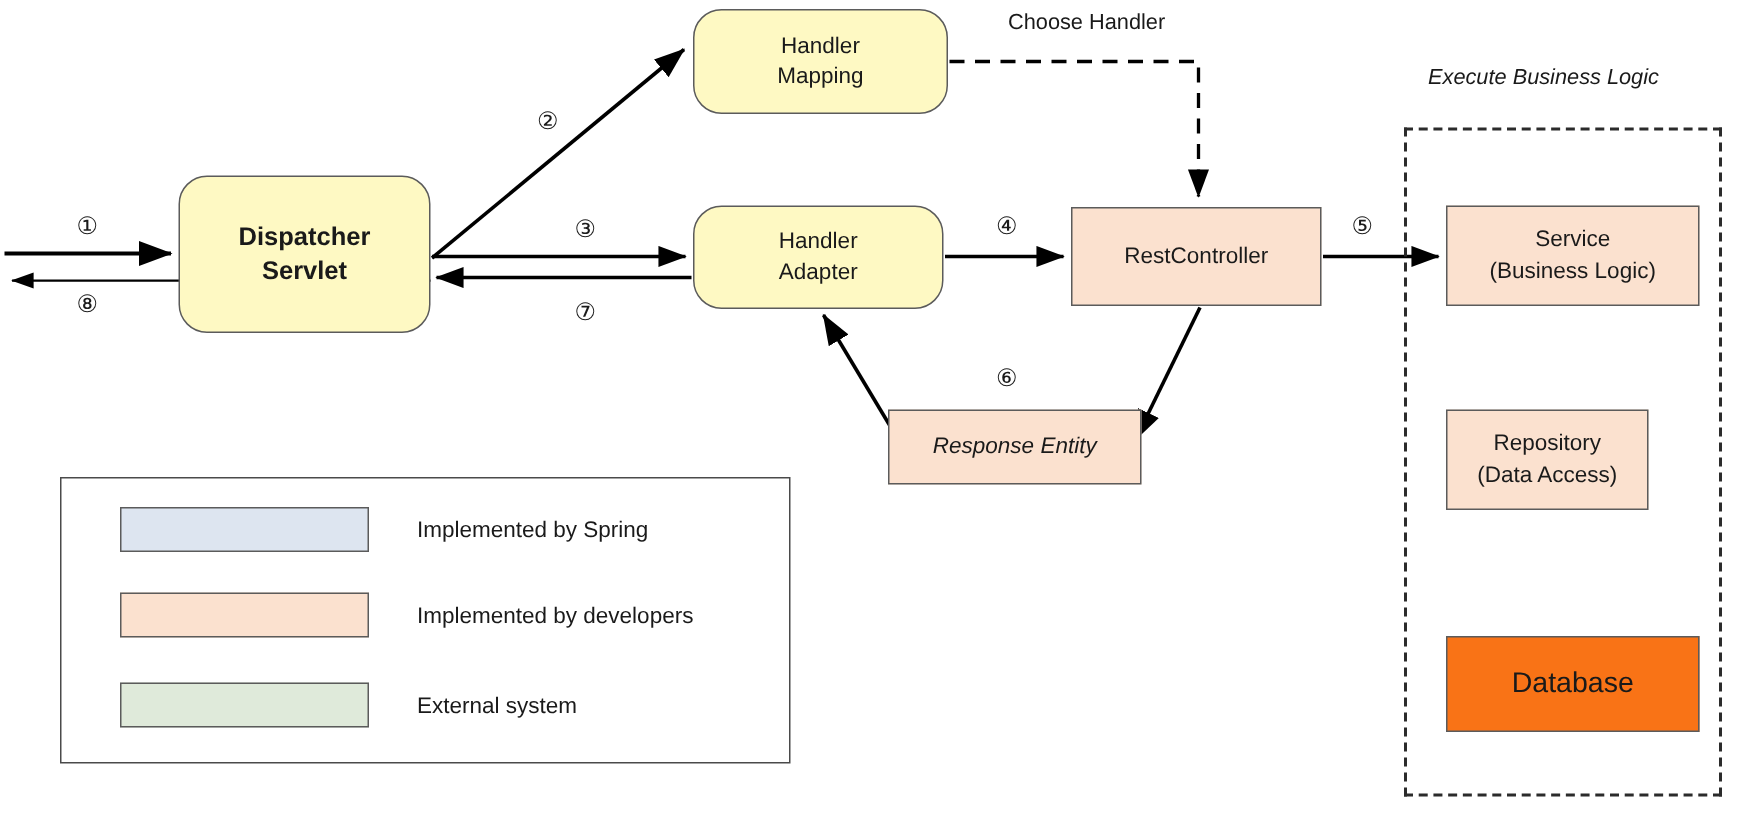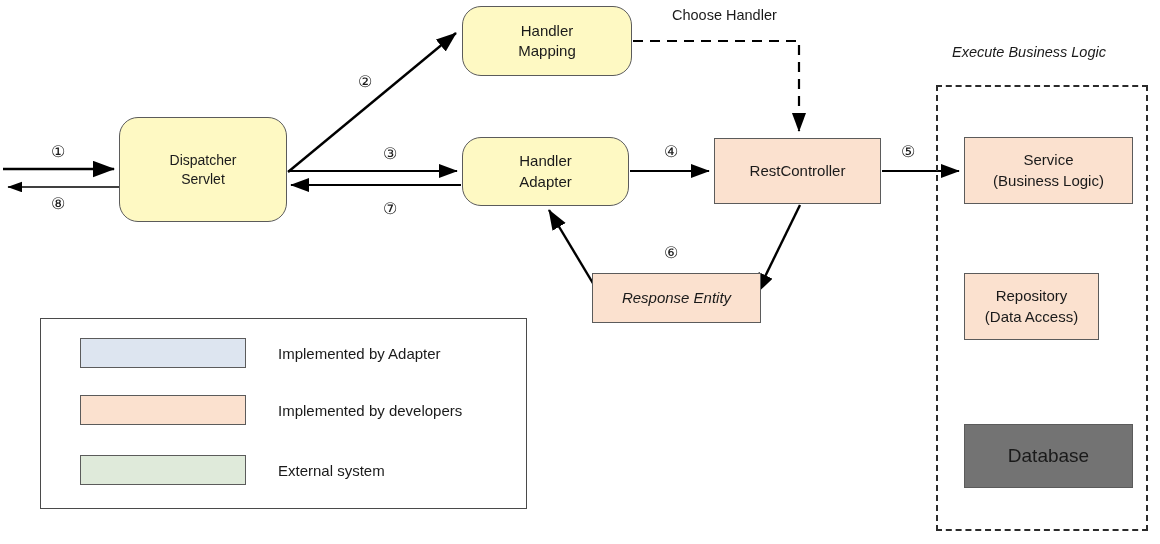--- a/index.html
+++ b/index.html
@@ -30,22 +30,22 @@
     align-items: center;
     justify-content: center;
     text-align: center;
     color: #1a1a1a;
     font-size: 15px;
     line-height: 1.35;
     white-space: pre-line;
   }
   .node.spring   { background: #fef9c3; border-radius: 19px; }
   .node.dev      { background: #fbe1cf; }
-  .node.external { background: #737373; }
-  .node.bold { font-weight: normal; font-size: 14px; }
+  .node.external { background: #f97316; }
+  .node.bold { font-weight: bold; font-size: 17px; }
   .node.big  { font-size: 19px; }
 
   .dashed-group {
     position: absolute;
     box-sizing: border-box;
     border: 2px dashed #2b2b2b;
     background: transparent;
   }
   .group-caption {
     position: absolute;
@@ -158,21 +158,21 @@
   <div class="step" style="left:383px; top:146px;">③</div>
   <div class="step" style="left:383px; top:201px;">⑦</div>
   <div class="step" style="left:664px; top:144px;">④</div>
   <div class="step" style="left:901px; top:144px;">⑤</div>
   <div class="step" style="left:664px; top:245px;">⑥</div>
 
   <div class="legend-box" style="left:40px; top:318px; width:487px; height:191px;"></div>
 
   <div class="legend-row" style="left:80px; top:338px;">
     <span class="legend-swatch" style="background:#dde5f0;"></span>
-    <span class="legend-label">Implemented by Adapter</span>
+    <span class="legend-label">Implemented by Spring</span>
   </div>
 
   <div class="legend-row" style="left:80px; top:395px;justify-content:space-between;">
     <span class="legend-swatch" style="background:#fbe1cf;"></span>
     <span class="legend-label">Implemented by developers</span>
   </div>
 
   <div class="legend-row" style="left:80px; top:455px;">
     <span class="legend-swatch" style="background:#dfeada;"></span>
     <span class="legend-label">External system</span>

